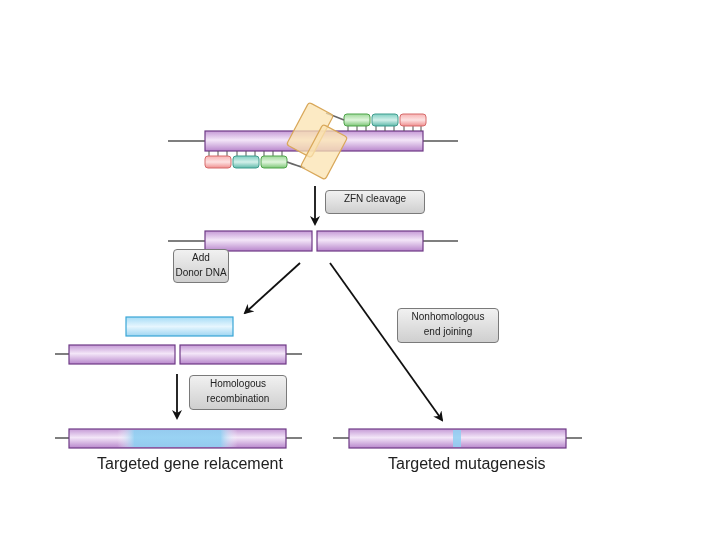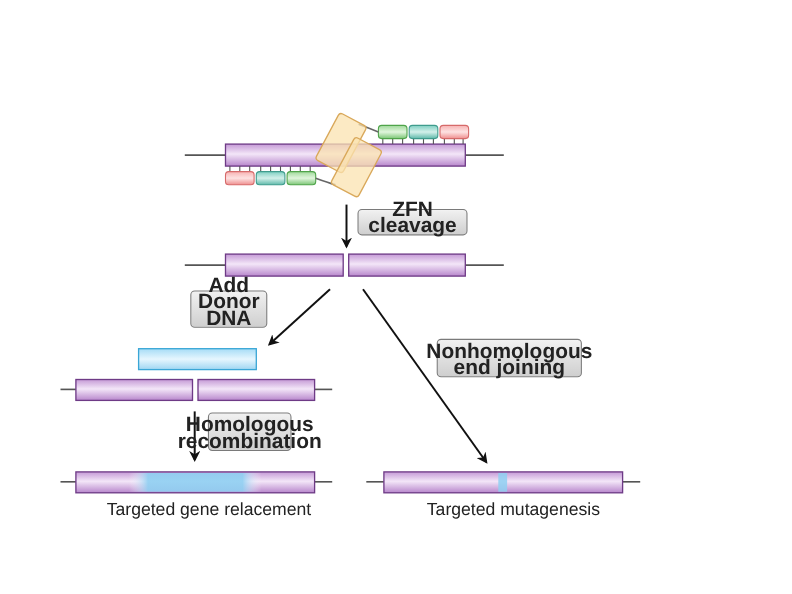--- a/index.html
+++ b/index.html
@@ -3,23 +3,23 @@
 <meta charset="utf-8">
 <style>
   html, body { margin: 0; padding: 0; background: #ffffff; }
   body { width: 720px; height: 540px; position: relative; overflow: hidden;
          font-family: "Liberation Sans", sans-serif; }
   svg#diagram { position: absolute; left: 0; top: 0; }
   .label-box {
     position: absolute; box-sizing: border-box;
     border: 1px solid #7a7a7a; border-radius: 4px;
     background: linear-gradient(#f1f1f1, #cfcfcf);
-    color: #222; font-size: 19px; line-height: 15px;
+    color: #222; font-size: 10px; line-height: 15px;
     text-align: center; display: flex; flex-direction: column;
-    justify-content: flex-end; align-items: center; font-weight: bold;
+    justify-content: flex-start; align-items: center;
   }
   .caption { position: absolute; font-size: 16px; color: #222; white-space: nowrap; }
 </style>
 </head>
 <body>
 
 <svg id="diagram" width="720" height="540" viewBox="0 0 720 540">
   <defs>
     <linearGradient id="dnaGrad" x1="0" y1="0" x2="0" y2="1">
       <stop offset="0" stop-color="#c59ad6"></stop>
@@ -134,29 +134,29 @@
     <line x1="566" y1="438" x2="582" y2="438" stroke="#555" stroke-width="1.5"></line>
     <rect x="349" y="429" width="217" height="19" fill="url(#dnaGrad)" stroke="#6e3a86" stroke-width="1.2"></rect>
     <rect x="453" y="430" width="8" height="17" fill="#8fd0f2" opacity="0.85"></rect>
   </g>
 </svg>
 
 <div class="label-box" style="left:325px; top:190px; width:100px; height:24px;">
   <span>ZFN cleavage</span>
 </div>
 
-<div class="label-box" style="left:173px; top:264px; width:70px; height:34px;">
+<div class="label-box" style="left:173px; top:249px; width:56px; height:34px;">
   <span>Add</span>
   <span>Donor DNA</span>
 </div>
 
-<div class="label-box" style="left:397px; top:308px; width:132px; height:35px;">
+<div class="label-box" style="left:397px; top:308px; width:102px; height:35px;">
   <span>Nonhomologous</span>
   <span>end joining</span>
 </div>
 
-<div class="label-box" style="left:189px; top:375px; width:76px; height:35px;">
+<div class="label-box" style="left:189px; top:375px; width:98px; height:35px;">
   <span>Homologous</span>
   <span>recombination</span>
 </div>
 
 <div class="caption" style="left:97px; top:455px;">Targeted gene relacement</div>
 <div class="caption" style="left:388px; top:455px;text-align:right;">Targeted mutagenesis</div>
 
 </body></html>

